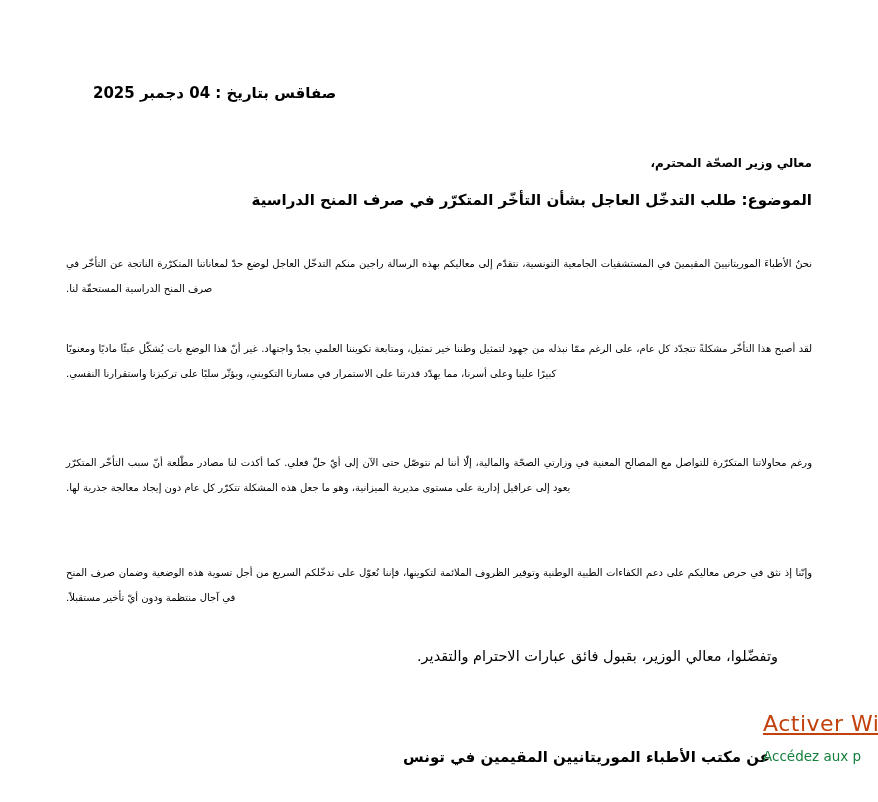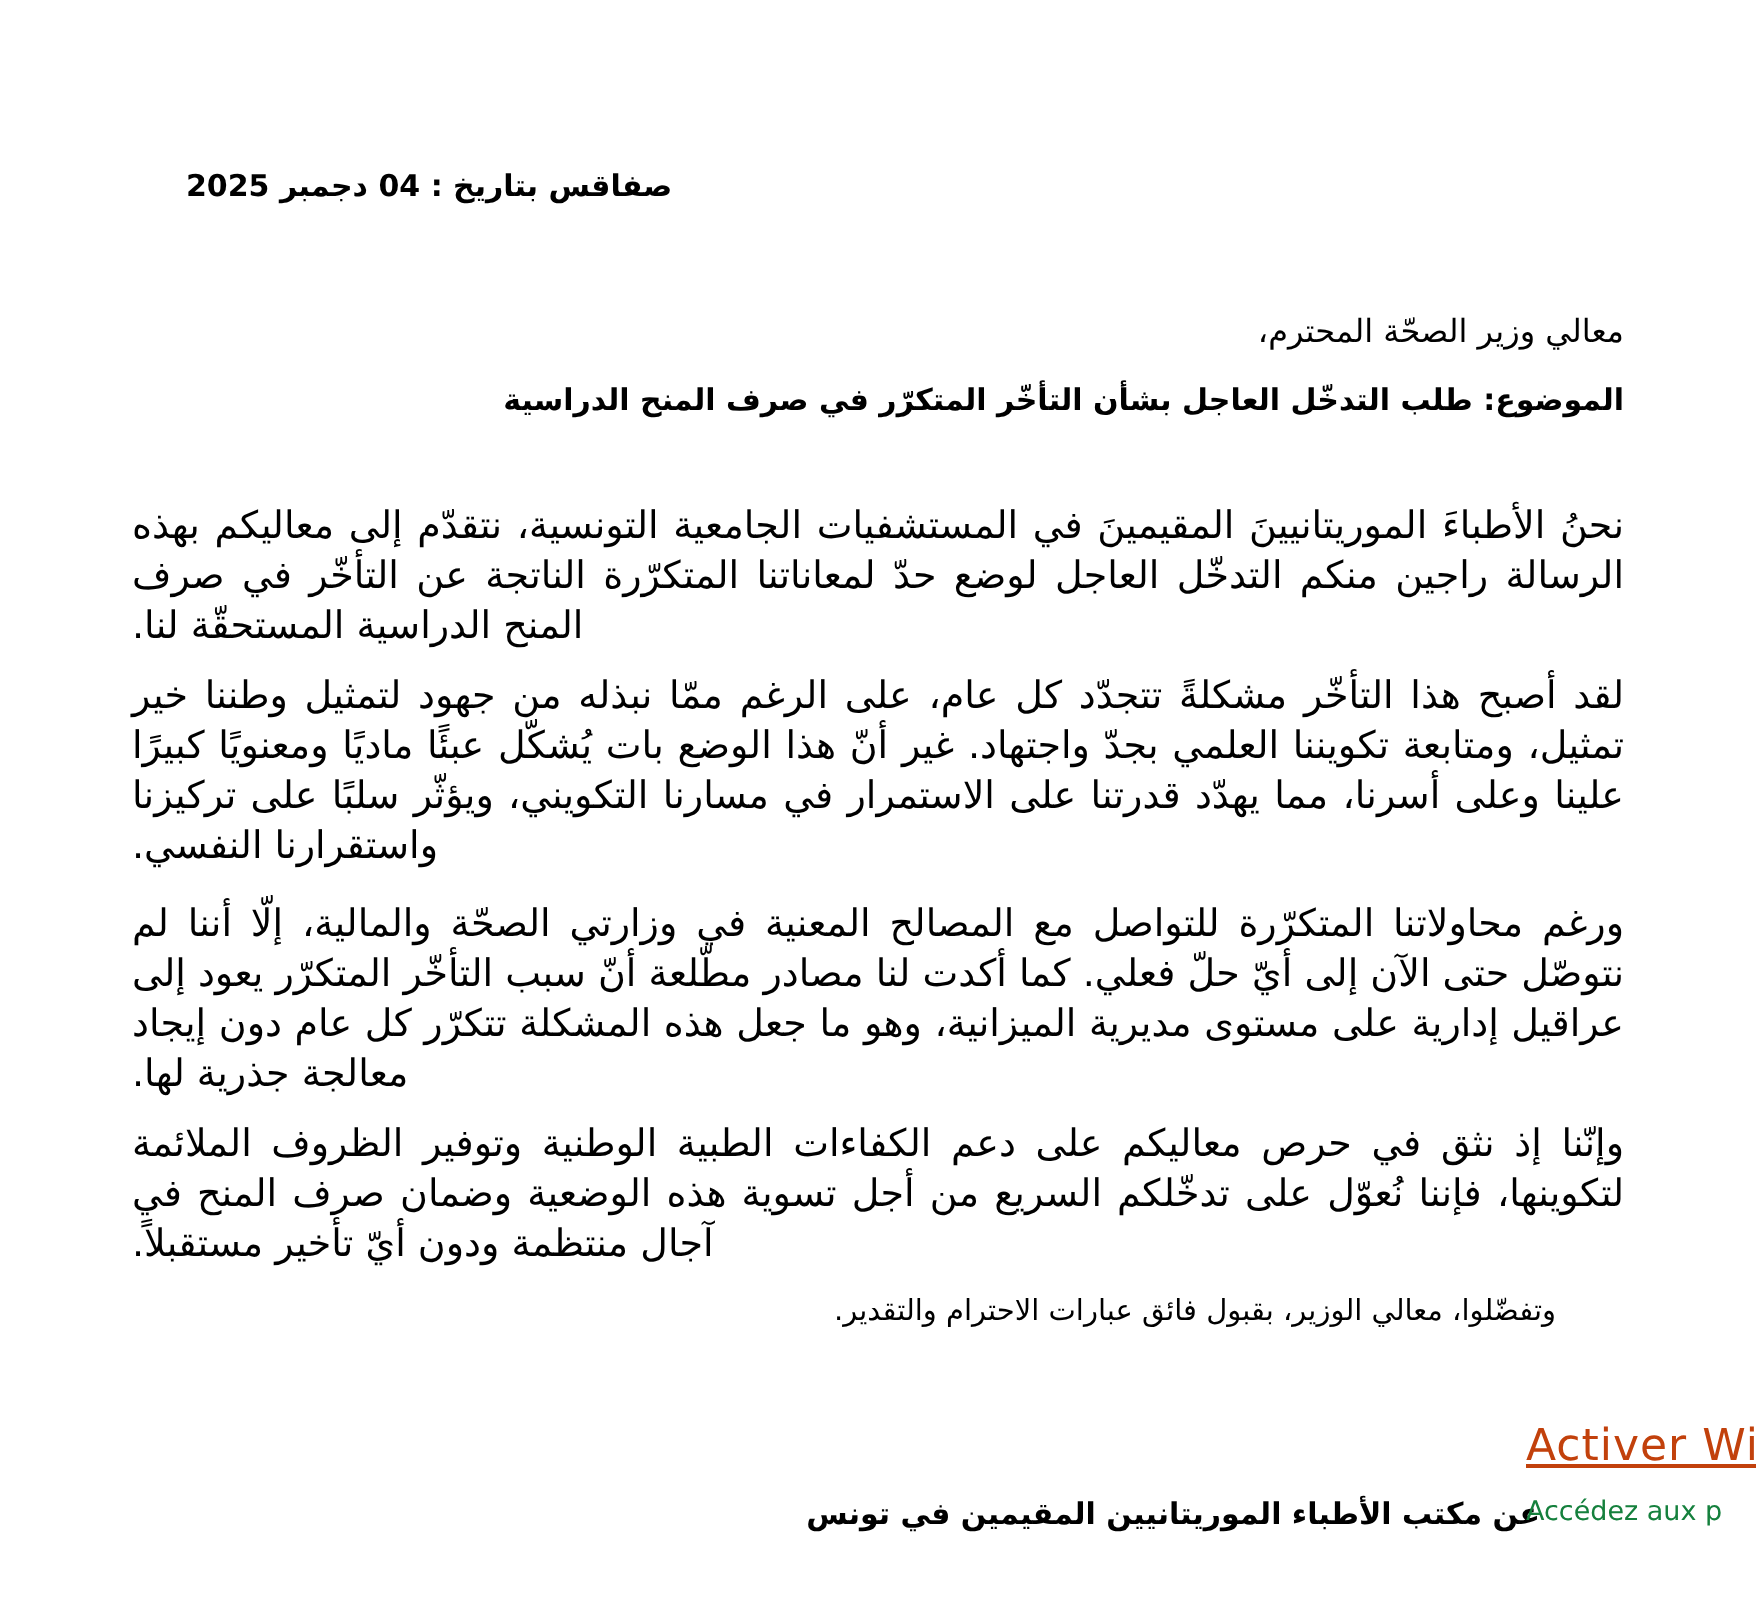--- a/index.html
+++ b/index.html
@@ -23,37 +23,37 @@
     top: 84px;
     left: 93px;
     font-size: 15px;
     font-weight: bold;
     direction: rtl;
     white-space: nowrap;
   }
   .greeting {
     top: 156px;
     right: 66px;
-    font-size: 16px;
-    font-weight: normal;
+    font-size: 12px;
+    font-weight: bold;
     direction: rtl;
     white-space: nowrap;
   }
   .subject {
     top: 191px;
     right: 66px;
     font-size: 15px;
     font-weight: bold;
     direction: rtl;
     white-space: nowrap;
   }
   .body-par {
     left: 66px;
     right: 66px;
-    font-size: 19px;
+    font-size: 10px;
     line-height: 25px;
     direction: rtl;
     text-align: justify;
     text-align-last: left;
     margin: 0;
   }
   .par-1 { top: 251px; }
   .par-2 { top: 336px; }
   .par-3 { top: 450px; }
   .par-4 { top: 560px; }

